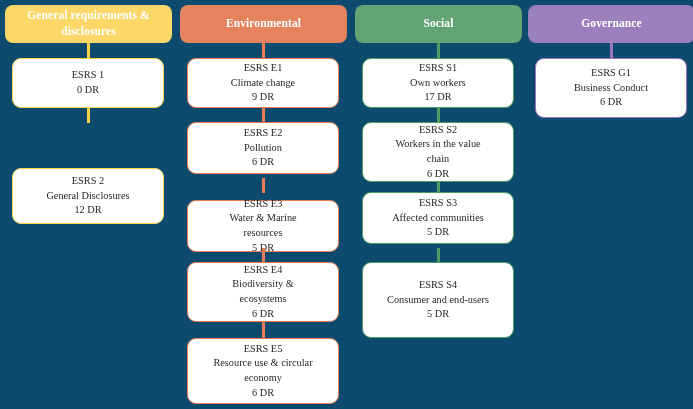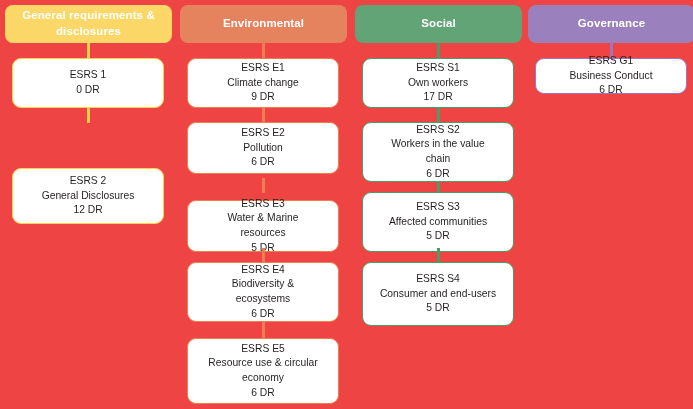--- a/index.html
+++ b/index.html
@@ -83,21 +83,21 @@
   .c-social .node { border-color: #4E9B64; }
   .c-social .connector { background: #4E9B64; }
 
   .c-governance .col-header { background: #9A80BC; }
   .c-governance .node { border-color: #9C74C0; }
   .c-governance .connector { background: #9C74C0; }
 </style>
 </head>
 <body>
 
-<div id="diagram" style="background: #ef4444;">
+<div id="diagram" style="background: #0c4a6e; font-family: Liberation Serif, serif;">
     <div class="column c-general" style="left: 5px;">
       <div class="col-header">General requirements &amp; disclosures</div>
       <div class="connector" style="top: 43px; height: 16px;"></div>
       <div class="node" style="top: 58px; height: 50px;">
         <span class="ln">ESRS 1</span>
         <span class="ln">0 DR</span>
       </div>
       <div class="connector" style="top: 108px; height: 15px;"></div>
       <div class="node" style="top: 122px; height: 56px; margin-top: 46px;">
         <span class="ln">ESRS 2</span>
@@ -150,34 +150,34 @@
         <span class="ln">17 DR</span>
       </div>
       <div class="connector" style="top: 108px; height: 15px;"></div>
       <div class="node" style="top: 122px; height: 60px;">
         <span class="ln">ESRS S2</span>
         <span class="ln">Workers in the value</span>
         <span class="ln">chain</span>
         <span class="ln">6 DR</span>
       </div>
       <div class="connector" style="top: 182px; height: 11px;"></div>
-      <div class="node" style="top: 192px; height: 60px;">
+      <div class="node" style="top: 192px; height: 52px;">
         <span class="ln">ESRS S3</span>
         <span class="ln">Affected communities</span>
         <span class="ln">5 DR</span>
       </div>
       <div class="connector" style="top: 248px; height: 15px;"></div>
-      <div class="node" style="top: 262px; height: 64px;">
+      <div class="node" style="top: 262px; height: 76px;">
         <span class="ln">ESRS S4</span>
         <span class="ln">Consumer and end-users</span>
         <span class="ln">5 DR</span>
       </div>
     </div>
     <div class="column c-governance" style="left: 528px;">
       <div class="col-header">Governance</div>
       <div class="connector" style="top: 43px; height: 16px;"></div>
-      <div class="node" style="top: 58px; height: 36px;">
+      <div class="node" style="top: 58px; height: 60px;">
         <span class="ln">ESRS G1</span>
         <span class="ln">Business Conduct</span>
         <span class="ln">6 DR</span>
       </div>
     </div>
   </div>
 
 </body></html>

